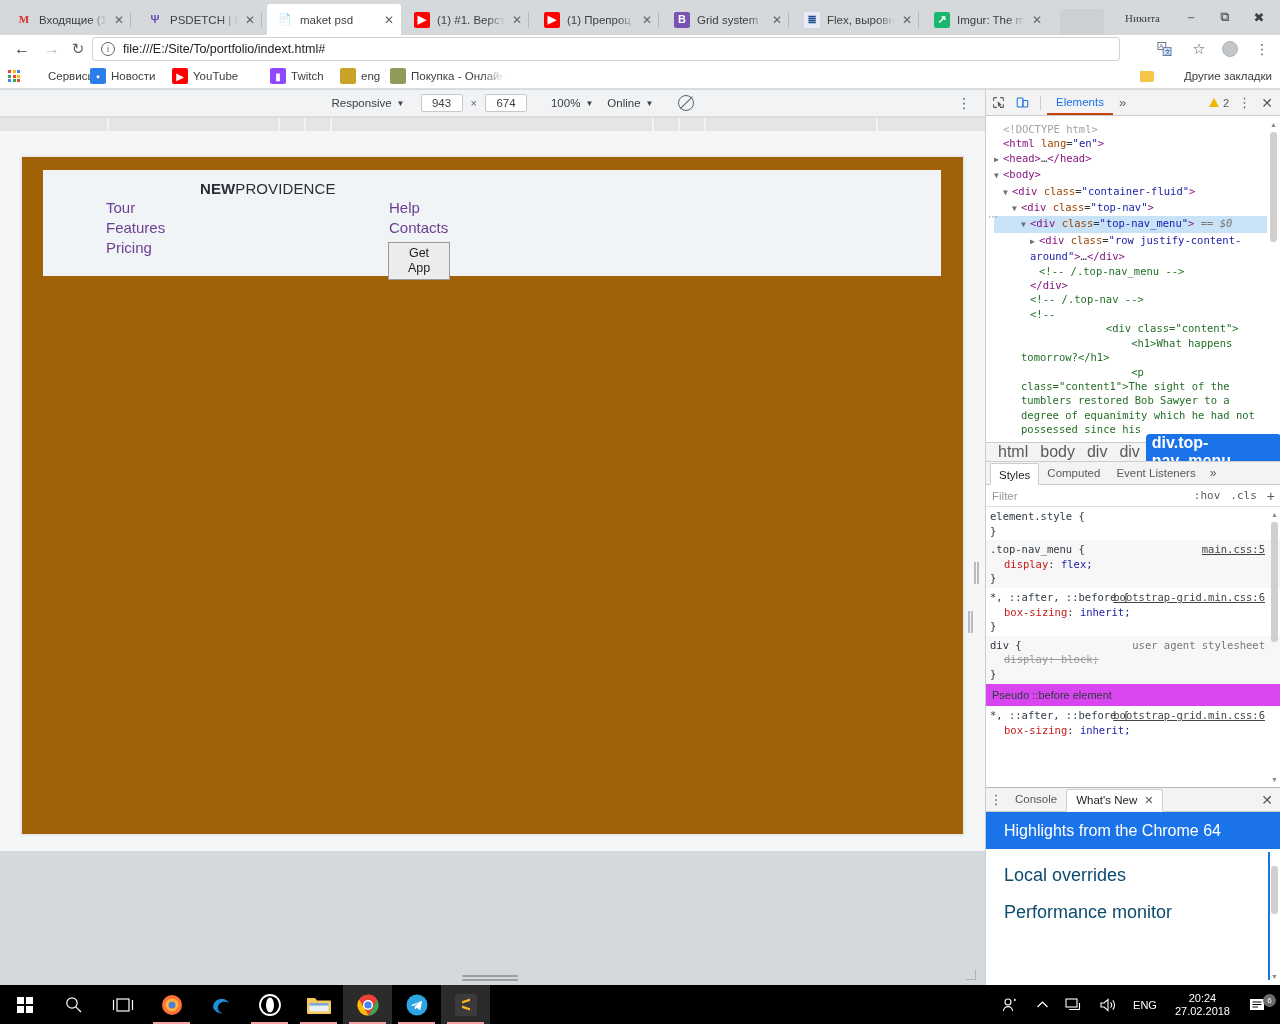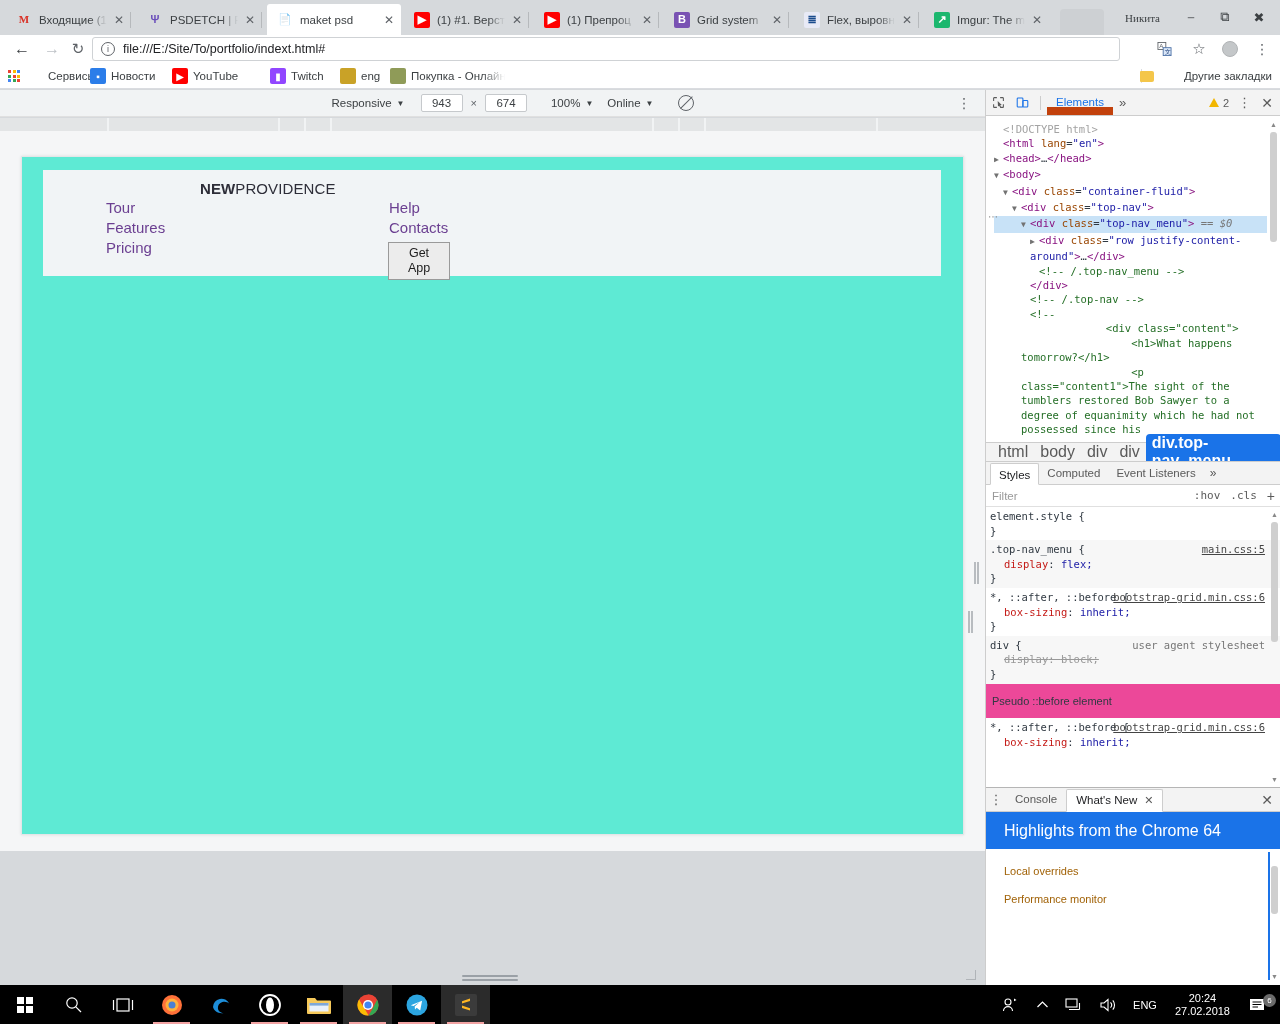--- a/index.html
+++ b/index.html
@@ -127,21 +127,21 @@
   #devmenu { position:absolute; right:14px; color:#5f6368; font-size:14px; }
 
   
   #ruler { position:absolute; left:0; top:118px; width:985px; height:13px; background:#f1f3f4; }
   #ruler .seg { position:absolute; top:0; height:13px; background:#e3e5e6; }
 
   
   #viewportwrap { position:absolute; left:0; top:131px; width:985px; height:720px; background:#f5f6f7; }
   #pageframe {
     position:absolute; left:21px; top:25px; width:943px; height:679px;
-    background:#5eead4; border:1px solid #e4e6e8; box-shadow:0 0 3px rgba(0,0,0,.10);
+    background:#a16207; border:1px solid #e4e6e8; box-shadow:0 0 3px rgba(0,0,0,.10);
     overflow:hidden;
   }
   #topnav { position:absolute; left:21px; top:13px; width:898px; height:106px; background:#f1f4f6; }
   #brand {
     position:absolute; left:157px; top:10px;
     font-size:15px; color:#2d2d38; letter-spacing:.1px;
     font-family:"Liberation Sans", sans-serif;
   }
   #brand b { font-weight:bold; }
   #brand span.light { font-weight:normal; }
@@ -164,21 +164,21 @@
   #vp-right-handle { position:absolute; left:968px; top:480px; width:5px; height:22px; }
   #vp-right-handle i { position:absolute; top:0; width:1.5px; height:22px; background:#b8bcc0; }
   #vp-right-handle i:nth-child(1){ left:0px; } #vp-right-handle i:nth-child(2){ left:3px; }
 
   
   #devtools { position:absolute; left:985px; top:90px; width:295px; height:895px; background:#ffffff; border-left:1px solid #cdcdcd; }
   #dt-topbar { position:absolute; left:0; top:0; width:295px; height:26px; background:#f3f3f3; border-bottom:1px solid #cdcdcd; display:flex; align-items:center; }
   .dt-iconbtn { width:24px; height:24px; display:flex; align-items:center; justify-content:center; color:#5a5a5a; font-size:13px; }
   #dt-vsep { width:1px; height:14px; background:#cdcdcd; margin:0 6px; }
   .dt-tab { font-size:11.5px; color:#5a5a5a; padding:0 9px; height:25px; line-height:25px; }
-  .dt-tab.sel { color:#1a73e8; border-bottom:8px solid #c2410c; }
+  .dt-tab.sel { color:#1a73e8; border-bottom:2px solid #c2410c; }
   #dt-more { font-size:13px; color:#5a5a5a; padding:0 6px; }
   #dt-warn { position:absolute; right:52px; display:flex; align-items:center; font-size:11px; color:#5a5a5a; }
   #dt-warn .tri { width:0;height:0;border-left:5px solid transparent;border-right:5px solid transparent;border-bottom:9px solid #f2b600; margin-right:4px;}
   #dt-kebab { position:absolute; right:30px; color:#5a5a5a; font-size:13px; }
   #dt-close { position:absolute; right:8px; color:#5a5a5a; font-size:14px; }
 
   
   #domtree {
     position:absolute; left:0; top:26px; width:295px; height:410px;
     background:#ffffff; overflow:hidden;
@@ -221,21 +221,21 @@
   #cssrules {
     position:absolute; left:0; top:45px; width:295px; height:281px; overflow:hidden;
     font-family:"DejaVu Sans Mono","Liberation Mono", monospace;
     font-size:10.5px; line-height:14.6px; color:#303942;
   }
   .rule { padding:2px 14px 2px 4px; position:relative; }
   .rule.alt { background:#f7f7f7; }
   .rule .src { position:absolute; right:16px; top:2px; color:#444; text-decoration:underline; font-size:10.5px;}
   .rule .src.plain { text-decoration:none; color:#777; }
   .sel-css { color:#303942; }
-  .pseudo-hdr { background:#ec4899; padding:10px 6px; font-family:"Liberation Sans",sans-serif; font-size:11px; color:#303942; }
+  .pseudo-hdr { background:#d946ef; padding:4px 6px; font-family:"Liberation Sans",sans-serif; font-size:11px; color:#303942; }
   .prop { color:#c41a16; padding-left:14px; }
   .val { color:#1a1aa6; }
   .strike { text-decoration:line-through; color:#999; }
   #css-scroll { position:absolute; right:2px; top:48px; width:9px; height:275px; }
   #css-scroll .up,#css-scroll .dn { position:absolute; left:0; width:9px; height:10px; color:#888; font-size:7px; text-align:center; line-height:10px; }
   #css-scroll .up { top:0;} #css-scroll .dn { bottom:0; }
   #css-scroll .thumb { position:absolute; left:1px; top:12px; width:7px; height:120px; background:#cfcfcf; border-radius:3px; }
   #st-splitter { position:absolute; left:-12px; top:100px; width:5px; height:22px; }
   #st-splitter i { position:absolute; top:0; width:1.5px; height:22px; background:#b8bcc0; }
   #st-splitter i:nth-child(1){left:0;} #st-splitter i:nth-child(2){left:3px;}
@@ -245,21 +245,21 @@
   #dw-tabs { position:absolute; left:0; top:0; width:295px; height:24px; background:#f3f3f3; border-bottom:1px solid #cdcdcd; display:flex; align-items:center; }
   #dw-kebab { width:20px; text-align:center; color:#5a5a5a; font-size:13px; }
   .dw-tab { font-size:11.5px; color:#5a5a5a; padding:0 9px; height:23px; line-height:23px; display:flex; align-items:center; }
   .dw-tab.sel { background:#fff; color:#202124; border:1px solid #cdcdcd; border-bottom-color:#fff; border-radius:2px 2px 0 0; margin-bottom:-1px; }
   .dw-tab .x { margin-left:7px; font-size:11px; color:#5a5a5a; }
   #dw-close { position:absolute; right:8px; color:#5a5a5a; font-size:14px; }
   #wn-banner { position:absolute; left:0; top:24px; width:295px; height:37px; background:#1a73e8; display:flex; align-items:center; padding-left:18px; }
   #wn-banner span { color:#fff; font-size:16px; }
   #wn-body { position:absolute; left:0; top:61px; width:295px; height:137px; padding:16px 20px 0 18px; overflow:hidden; }
   .wn-item { margin-bottom:16px; }
-  .wn-title { font-size:11px; color:#a16207; margin-bottom:3px; }
+  .wn-title { font-size:18px; color:#0c4a6e; margin-bottom:3px; }
   .wn-desc { font-size:12px; color:#80868b; line-height:15px; }
   #wn-scroll { position:absolute; right:2px; top:64px; width:9px; height:128px; }
   #wn-scroll .thumb { position:absolute; left:1px; top:14px; width:7px; height:48px; background:#cfcfcf; border-radius:3px; }
   #wn-scroll .dn { position:absolute; left:0; bottom:0; width:9px; color:#888; font-size:7px; text-align:center; }
   #wn-accent { position:absolute; right:11px; top:64px; width:2px; height:128px; background:#1a73e8; }
 
   
   #taskbar { position:absolute; left:0; top:985px; width:1280px; height:39px; background:#000000; }
   .tbicon { position:absolute; top:0; height:39px; width:49px; display:flex; align-items:center; justify-content:center; }
   .tbicon.open:after { content:''; position:absolute; bottom:0; left:6px; right:6px; height:2px; background:#f2a3a3; }

